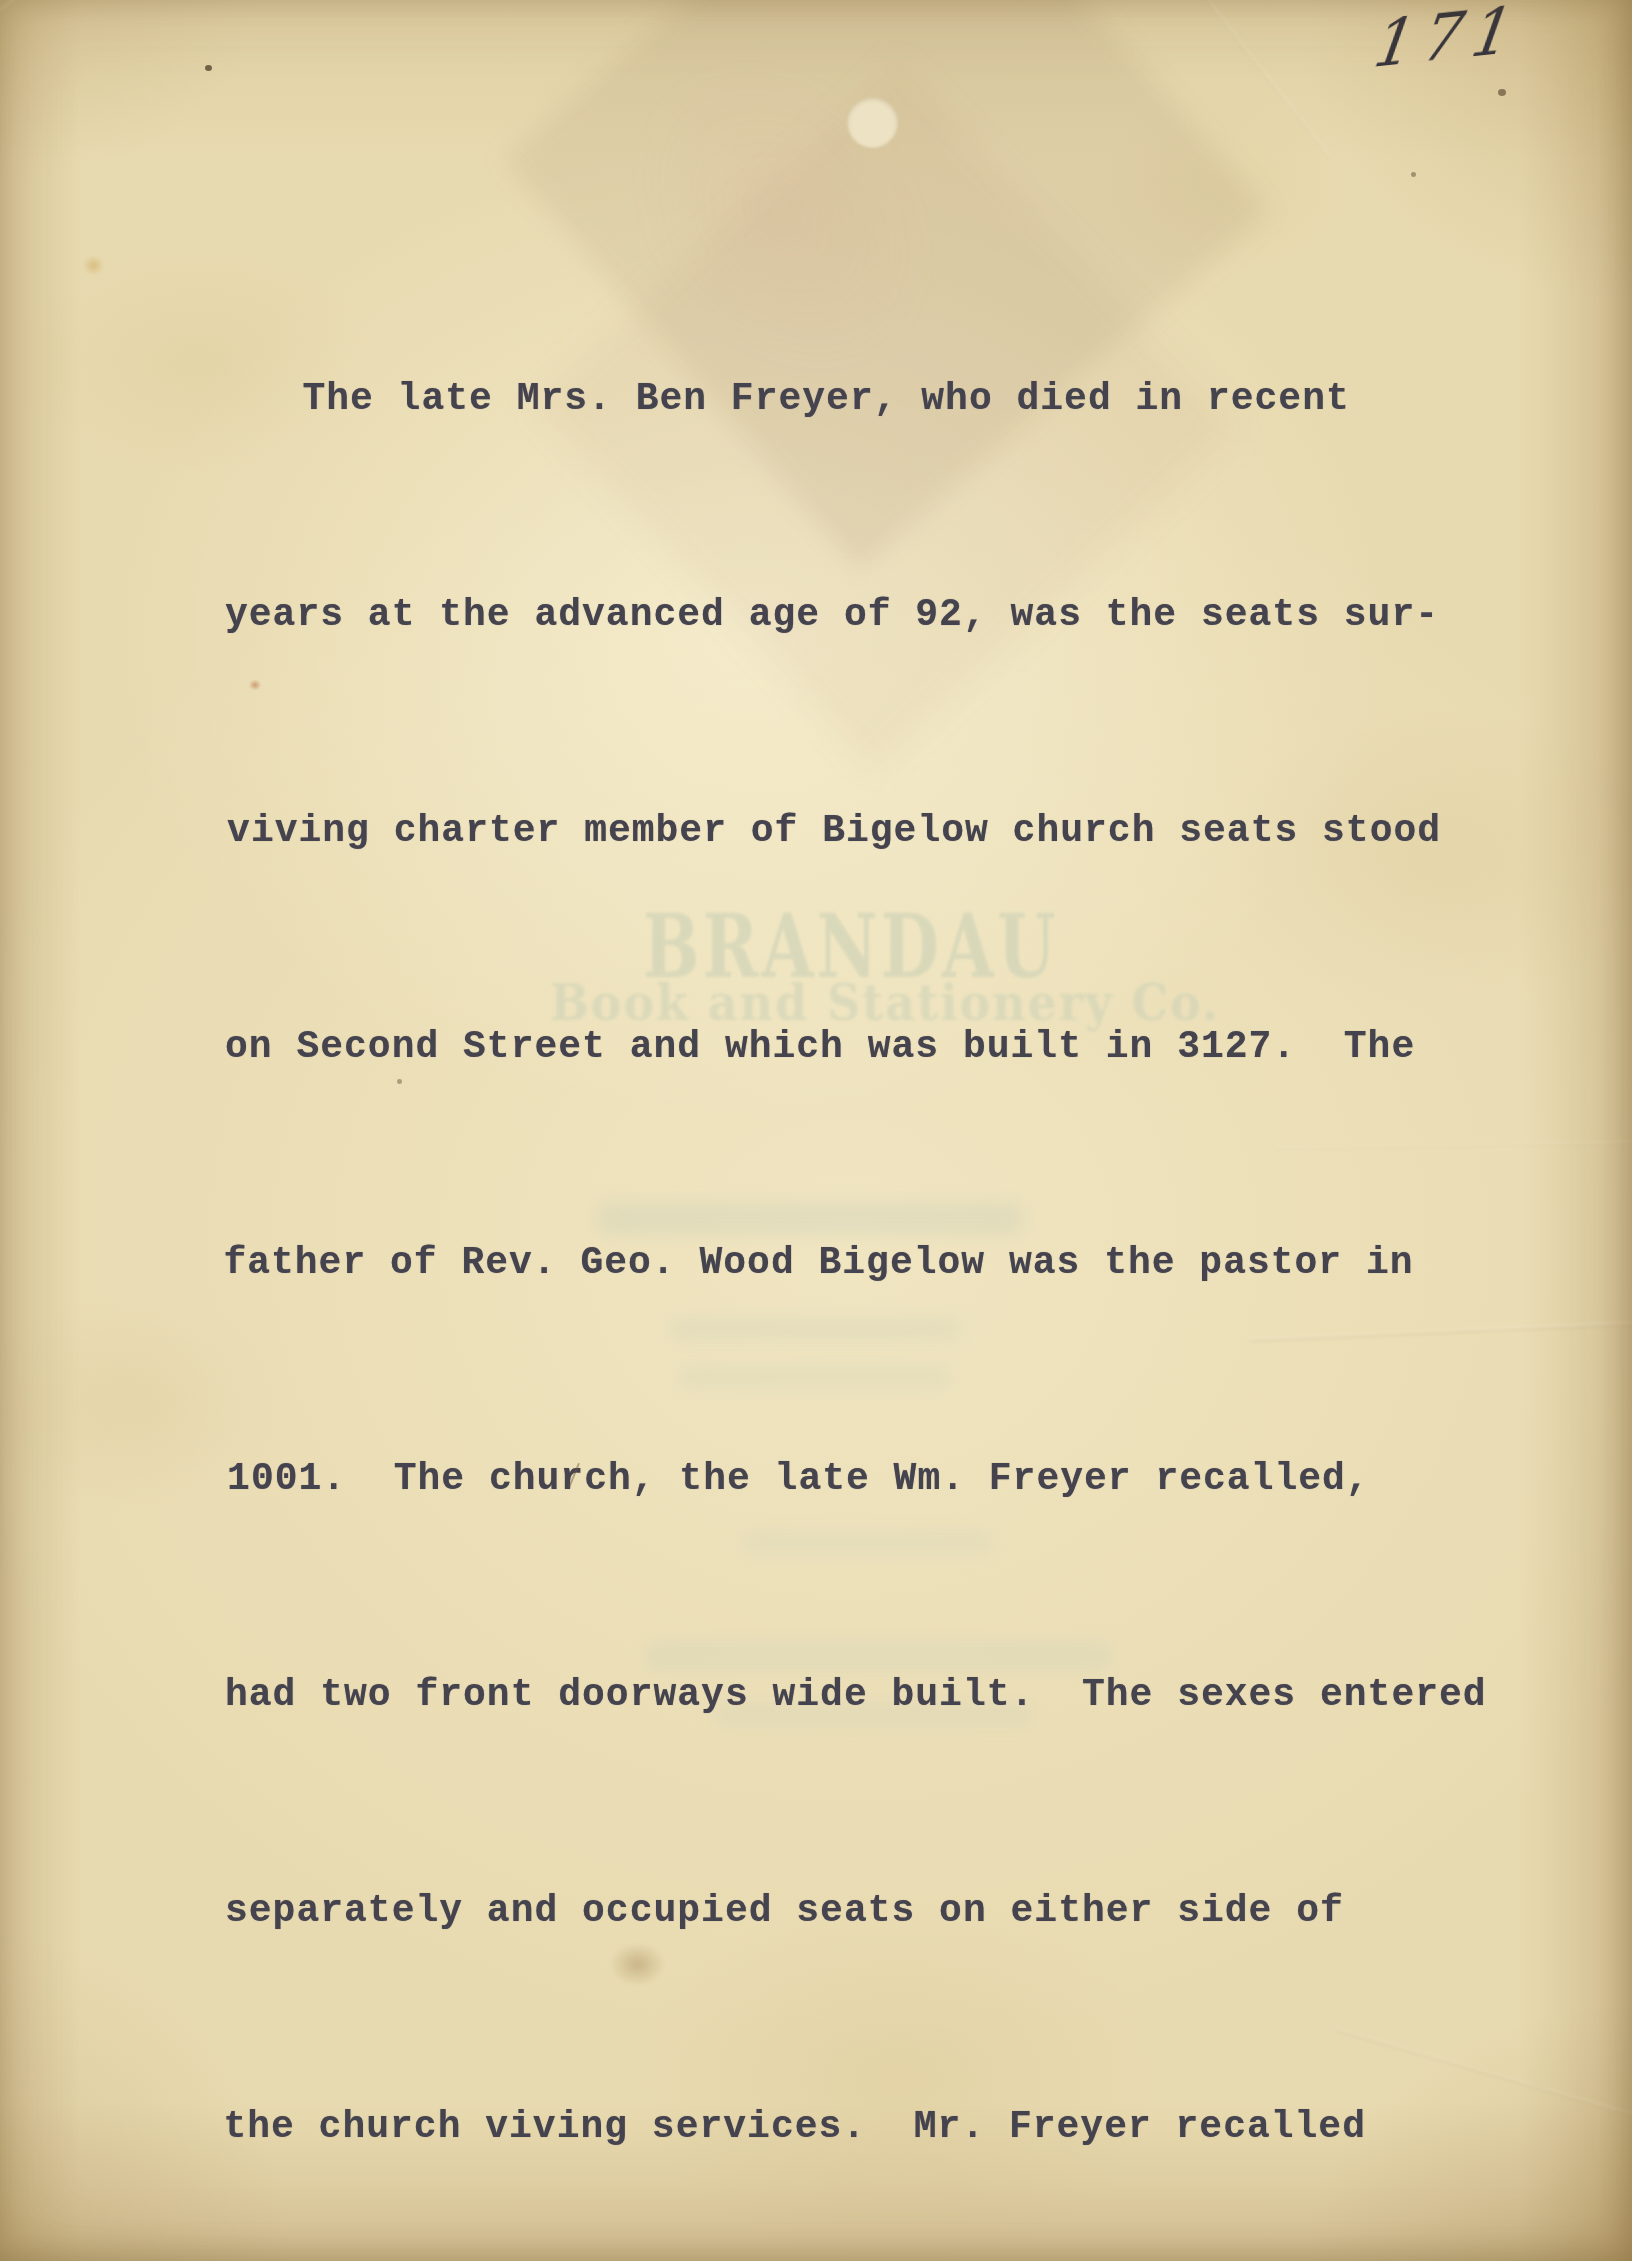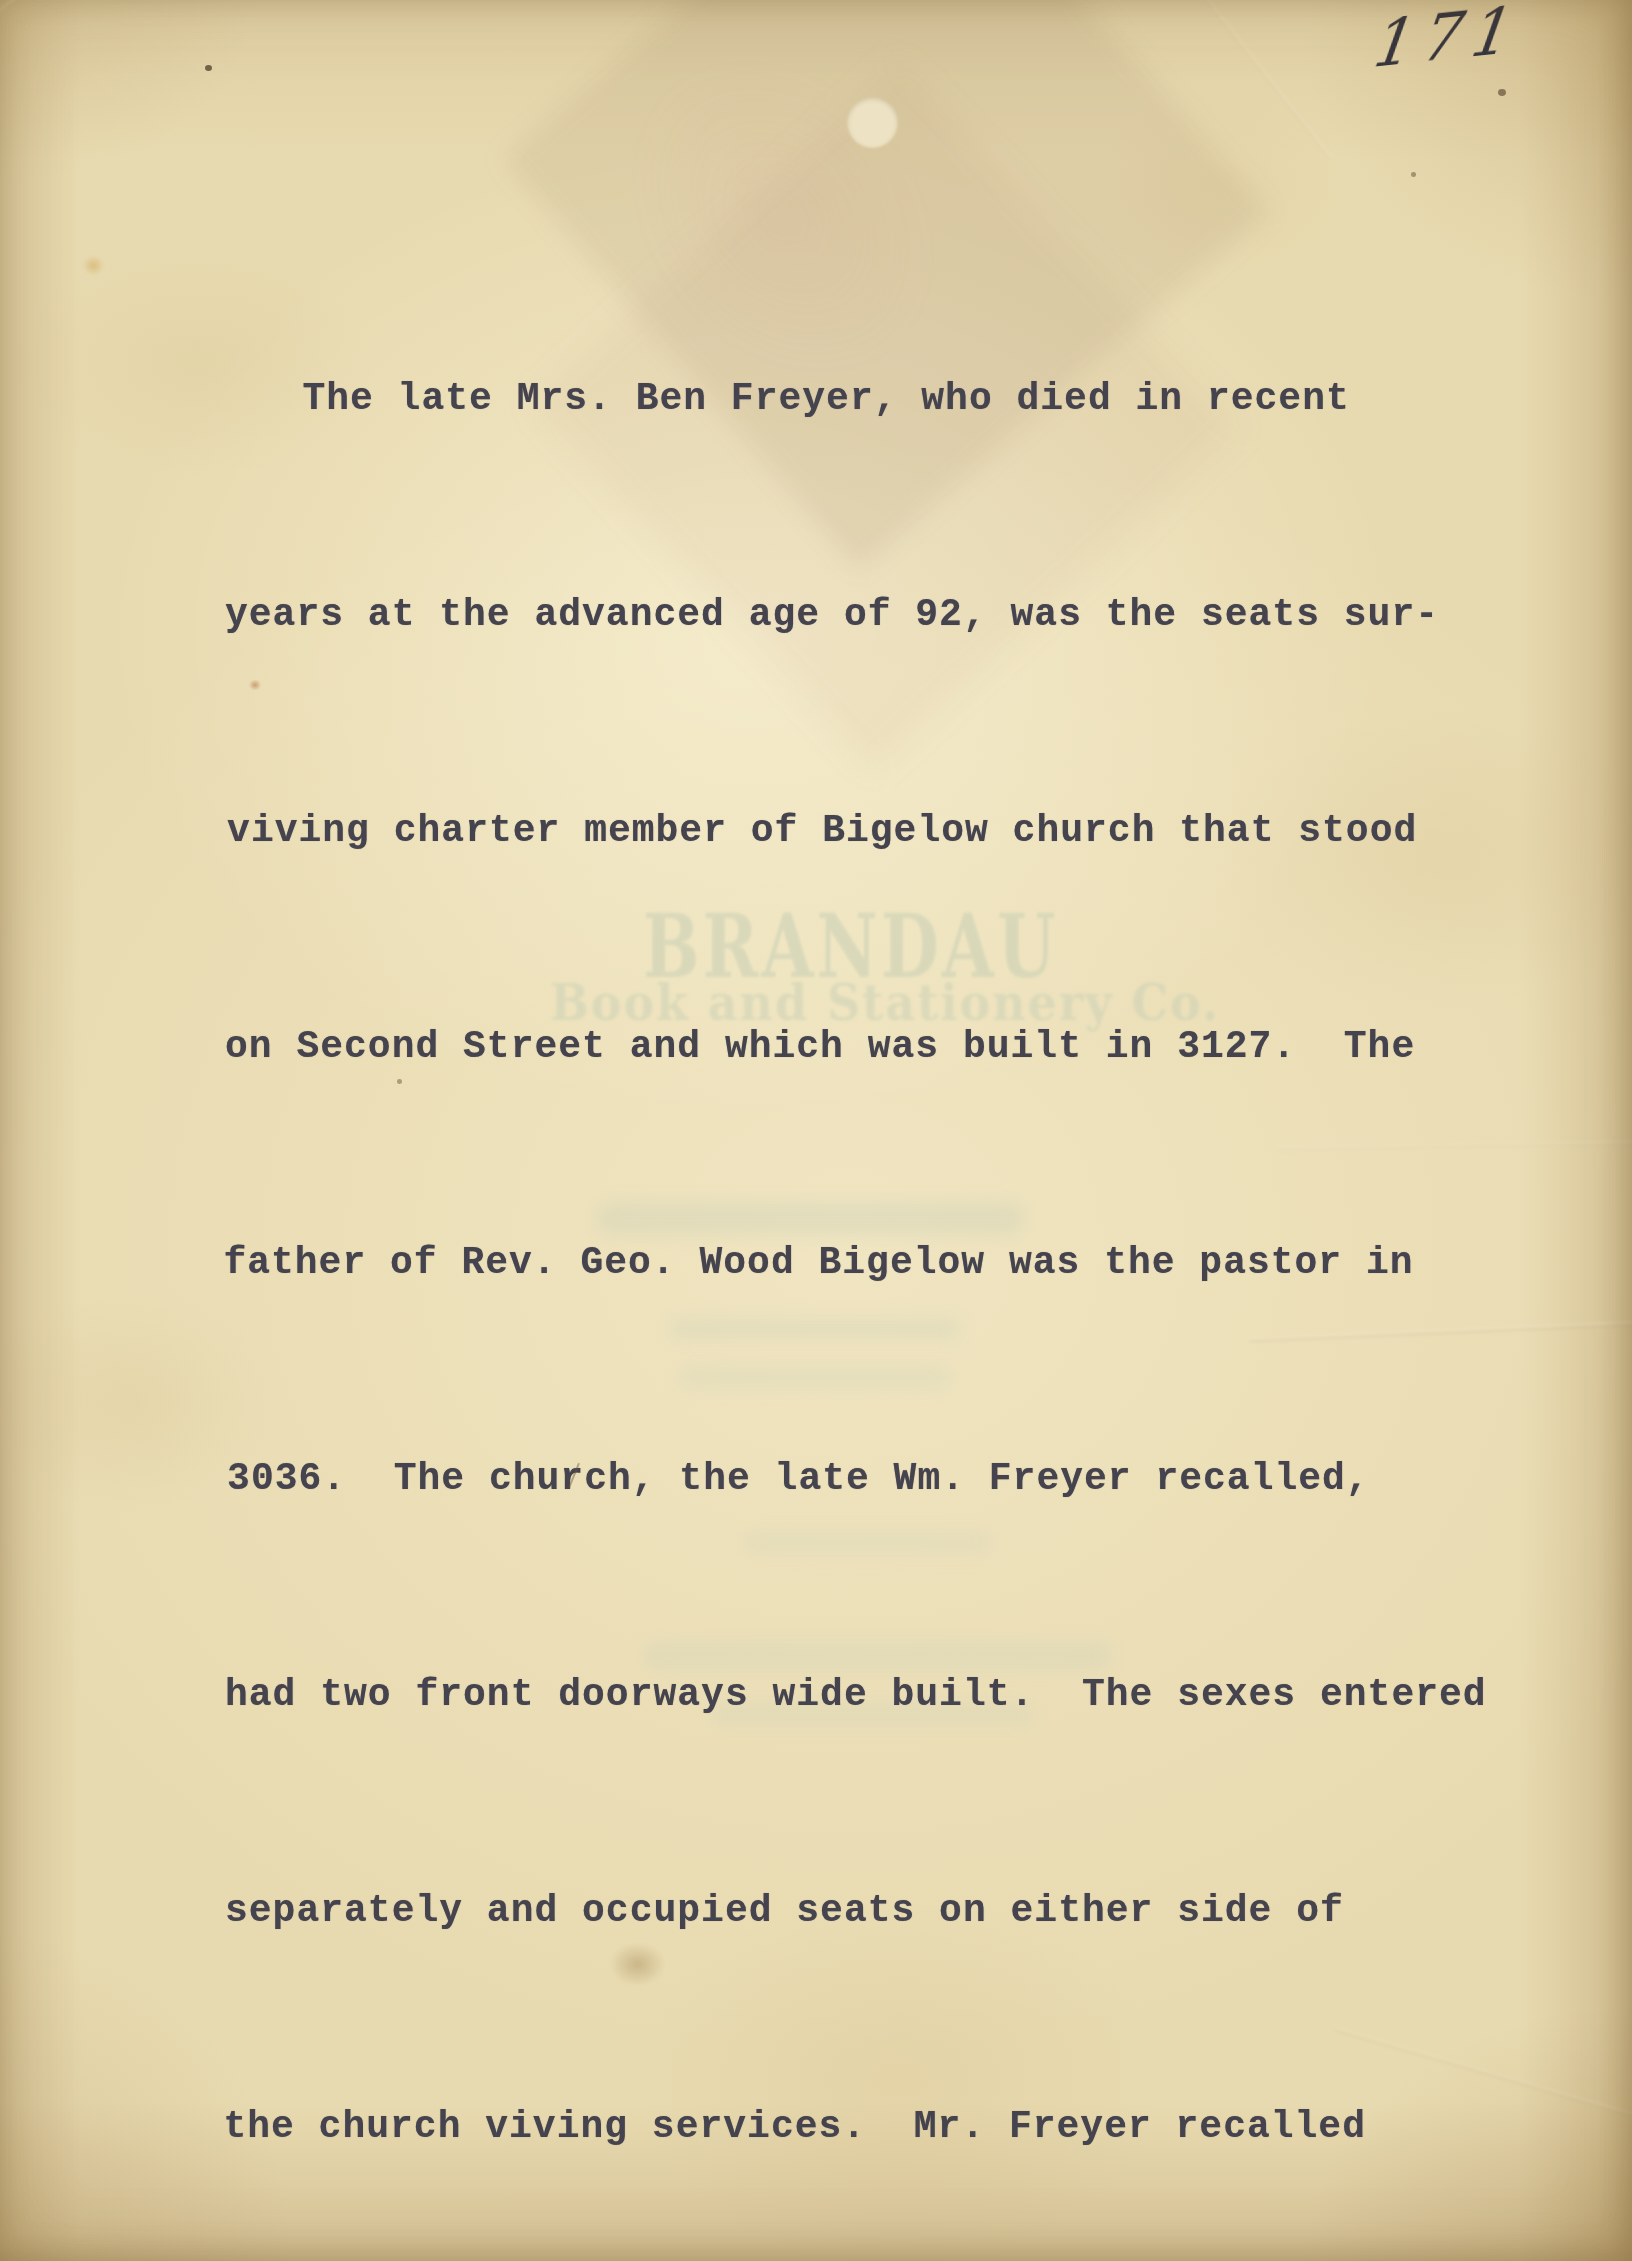--- a/index.html
+++ b/index.html
@@ -123,24 +123,24 @@
   <div class="smudge sm3"></div>
   <div class="smudge sm4"></div>
   <div class="smudge sm5"></div>
   <div class="smudge sm6"></div>
 
   <div class="page-number">171</div>
 
   <div class="typed">
     <div class="line first">The late Mrs. Ben Freyer, who died in recent</div>
     <div class="line">years at the advanced age of 92, was the seats sur-</div>
-    <div class="line">viving charter member of Bigelow church that stood</div>
+    <div class="line">viving charter member of Bigelow church seats stood</div>
     <div class="line">on Second Street and which was built in 3127.  The</div>
     <div class="line">father of Rev. Geo. Wood Bigelow was the pastor in</div>
-    <div class="line">3036.  The church, the late Wm. Freyer recalled,</div>
+    <div class="line">1001.  The church, the late Wm. Freyer recalled,</div>
     <div class="line">had two front doorways wide built.  The sexes entered</div>
     <div class="line">separately and occupied seats on either side of</div>
     <div class="line">the church viving services.  Mr. Freyer recalled</div>
     
     
     
     
     
     
     

